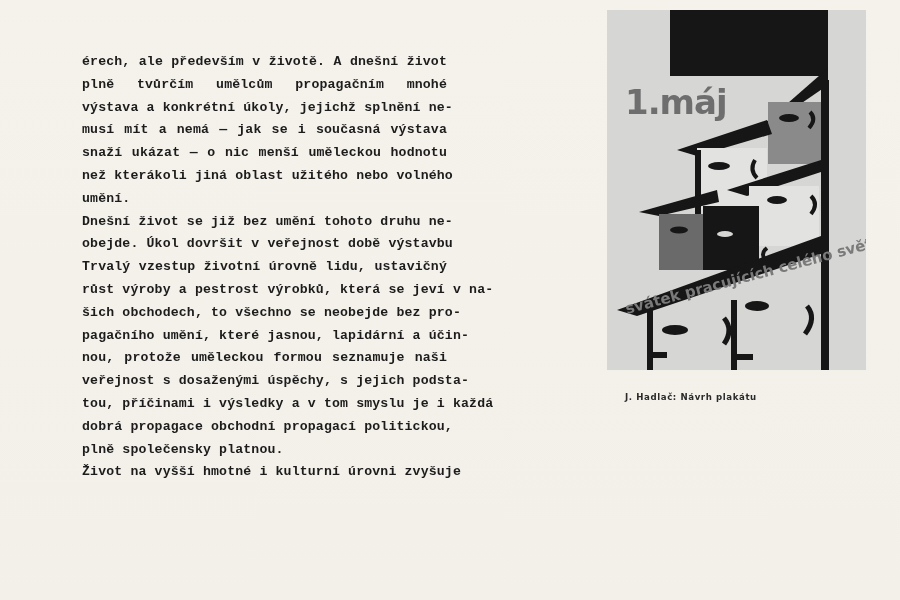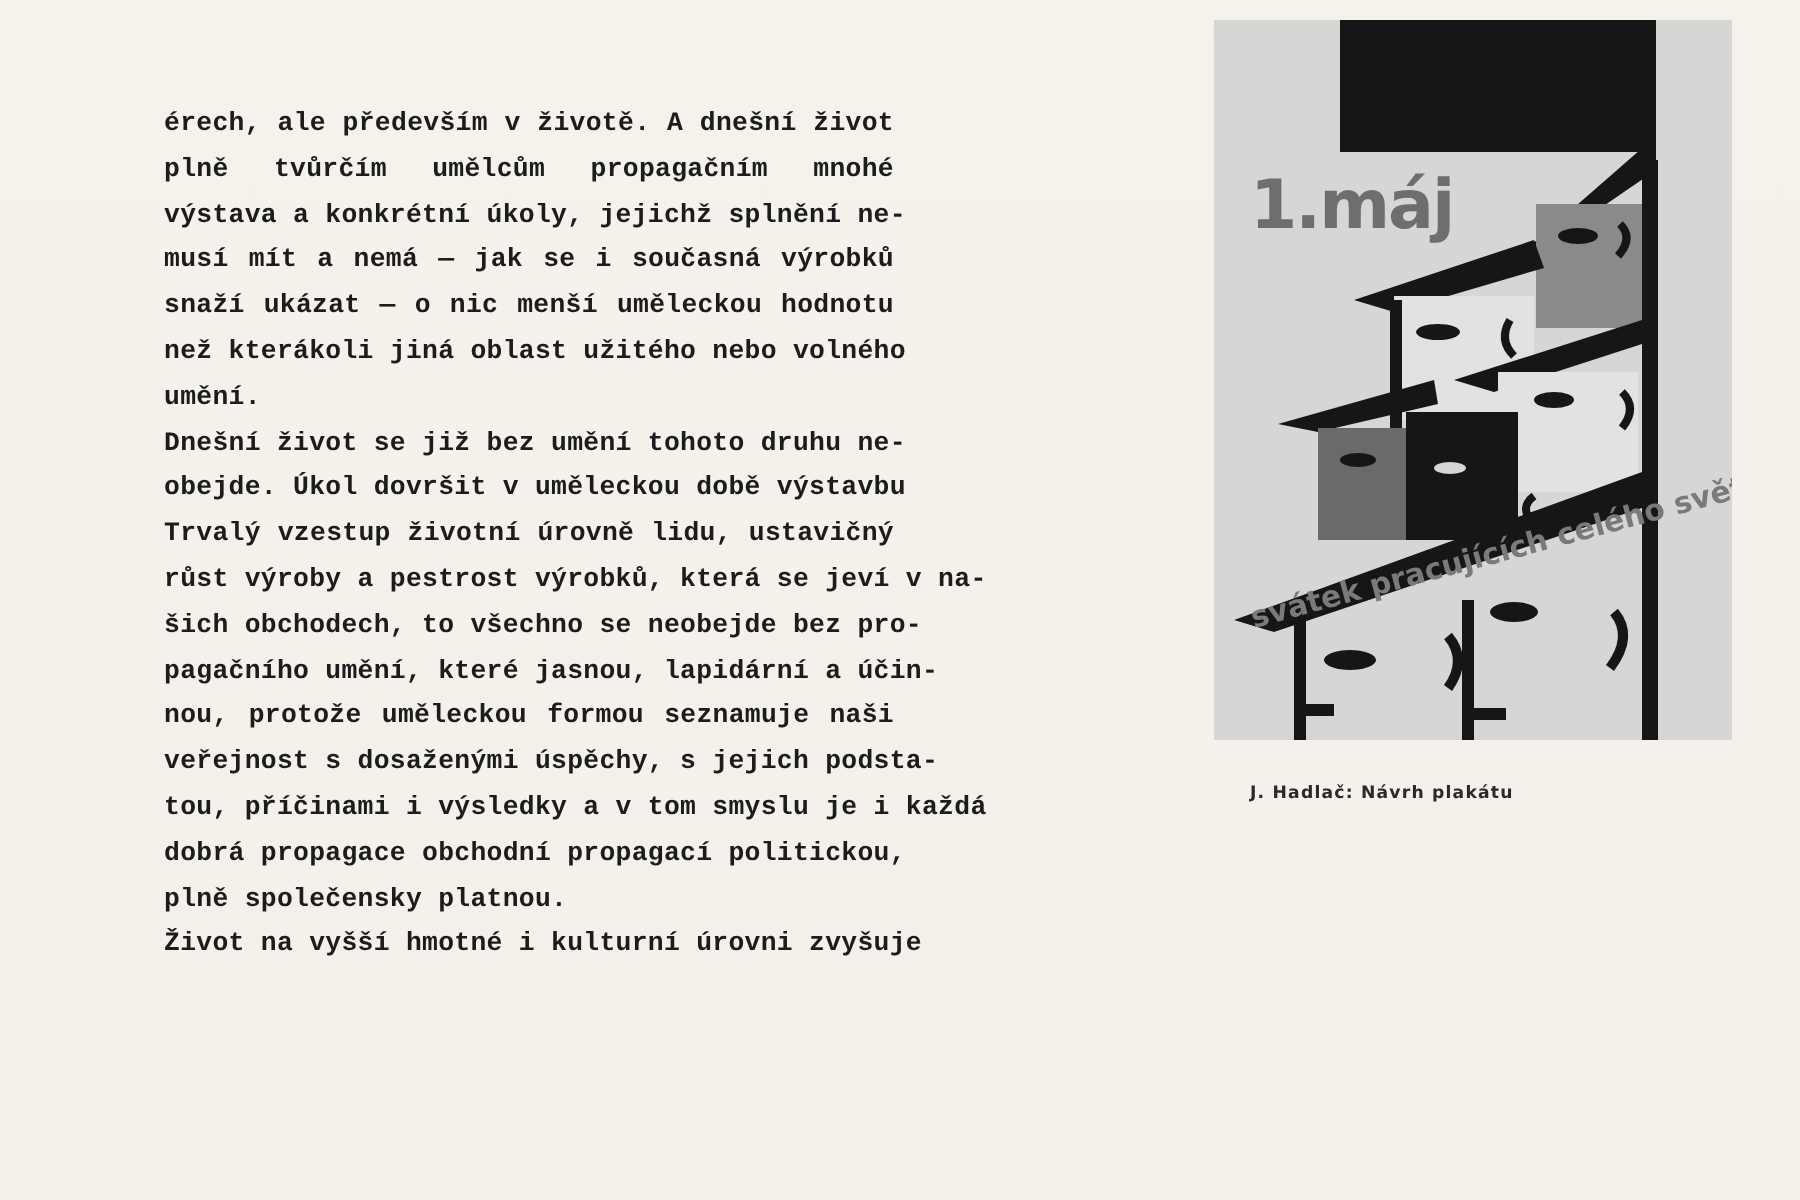--- a/index.html
+++ b/index.html
@@ -69,26 +69,26 @@
   </style>
 </head>
 <body>
 
 <div class="page">
 
   <div class="text-column">
     <span class="line">érech, ale především v životě. A dnešní život</span>
     <span class="line">plně tvůrčím umělcům propagačním mnohé</span>
     <span class="line">výstava a konkrétní úkoly, jejichž splnění ne-</span>
-    <span class="line">musí mít a nemá — jak se i současná výrobků</span>
+    <span class="line">musí mít a nemá — jak se i současná výstava</span>
     <span class="line">snaží ukázat — o nic menší uměleckou hodnotu</span>
     <span class="line">než kterákoli jiná oblast užitého nebo volného</span>
     <span class="line last">umění.</span>
     <span class="line">Dnešní život se již bez umění tohoto druhu ne-</span>
-    <span class="line">obejde. Úkol dovršit v uměleckou době výstavbu</span>
+    <span class="line">obejde. Úkol dovršit v veřejnost době výstavbu</span>
     <span class="line">Trvalý vzestup životní úrovně lidu, ustavičný</span>
     <span class="line">růst výroby a pestrost výrobků, která se jeví v na-</span>
     <span class="line">šich obchodech, to všechno se neobejde bez pro-</span>
     <span class="line">pagačního umění, které jasnou, lapidární a účin-</span>
     <span class="line">nou, protože uměleckou formou seznamuje naši</span>
     <span class="line">veřejnost s dosaženými úspěchy, s jejich podsta-</span>
     <span class="line">tou, příčinami i výsledky a v tom smyslu je i každá</span>
     <span class="line">dobrá propagace obchodní propagací politickou,</span>
     <span class="line last">plně společensky platnou.</span>
     <span class="line">Život na vyšší hmotné i kulturní úrovni zvyšuje</span>

